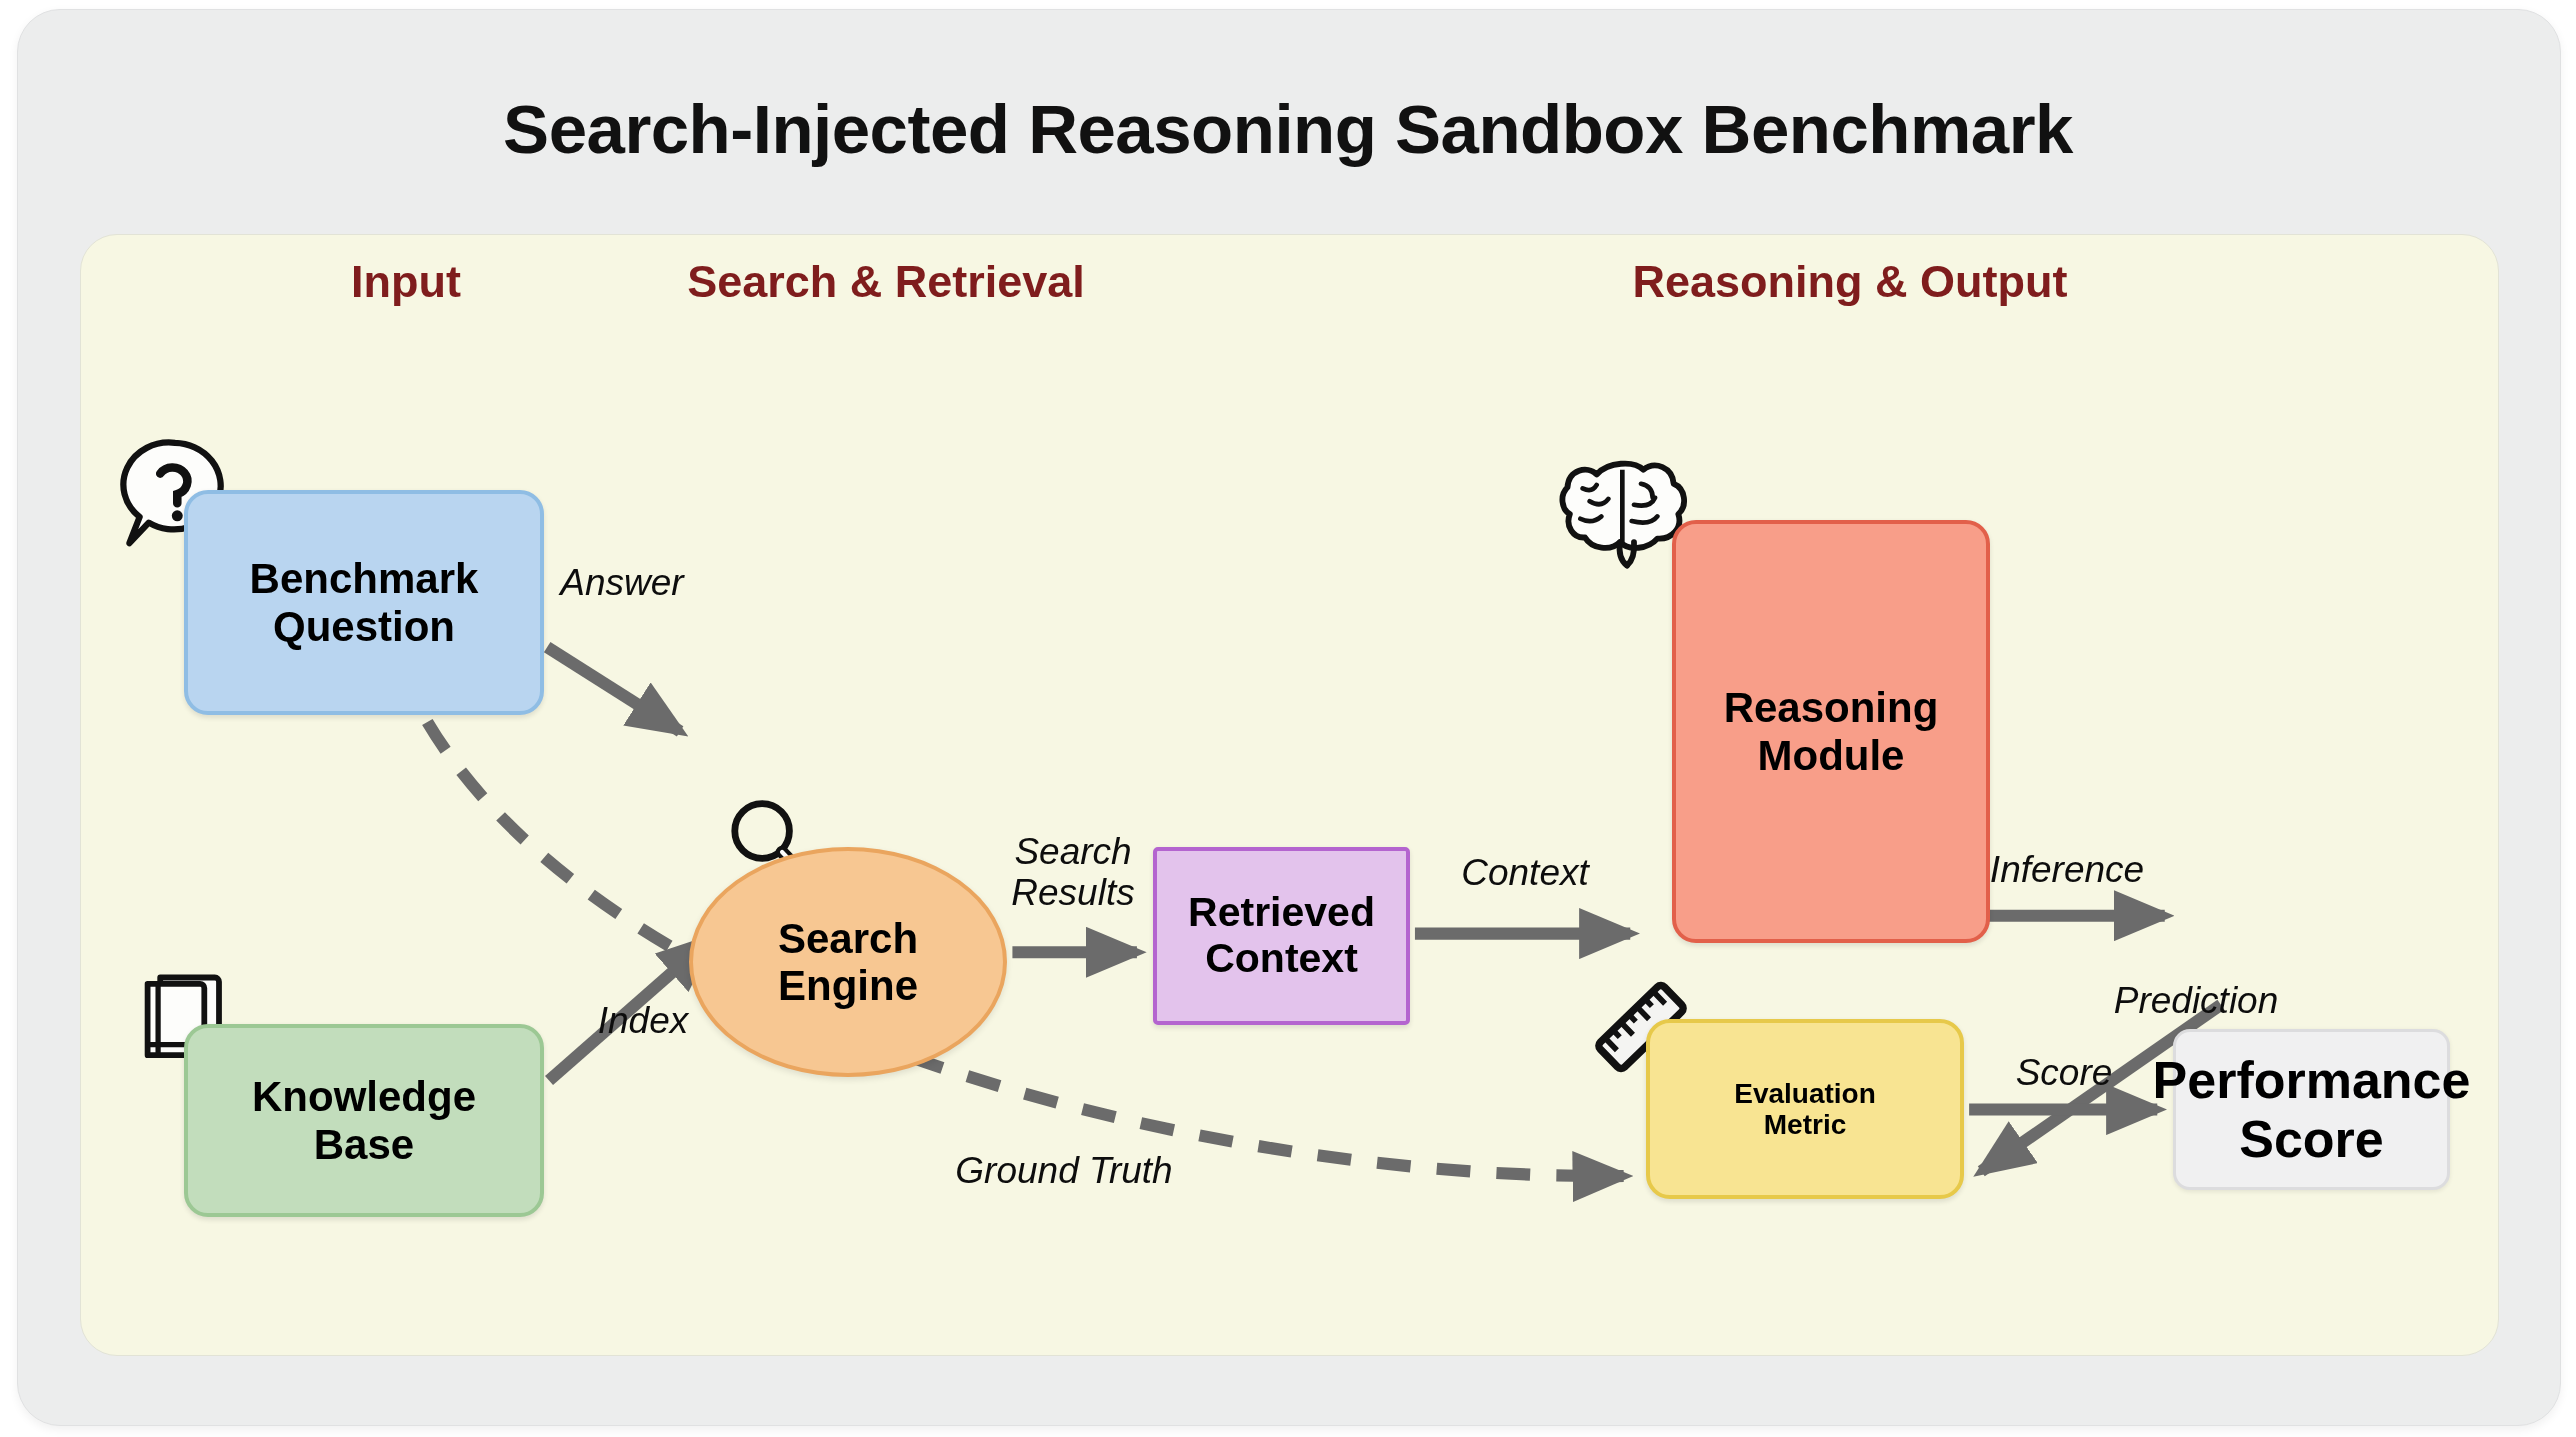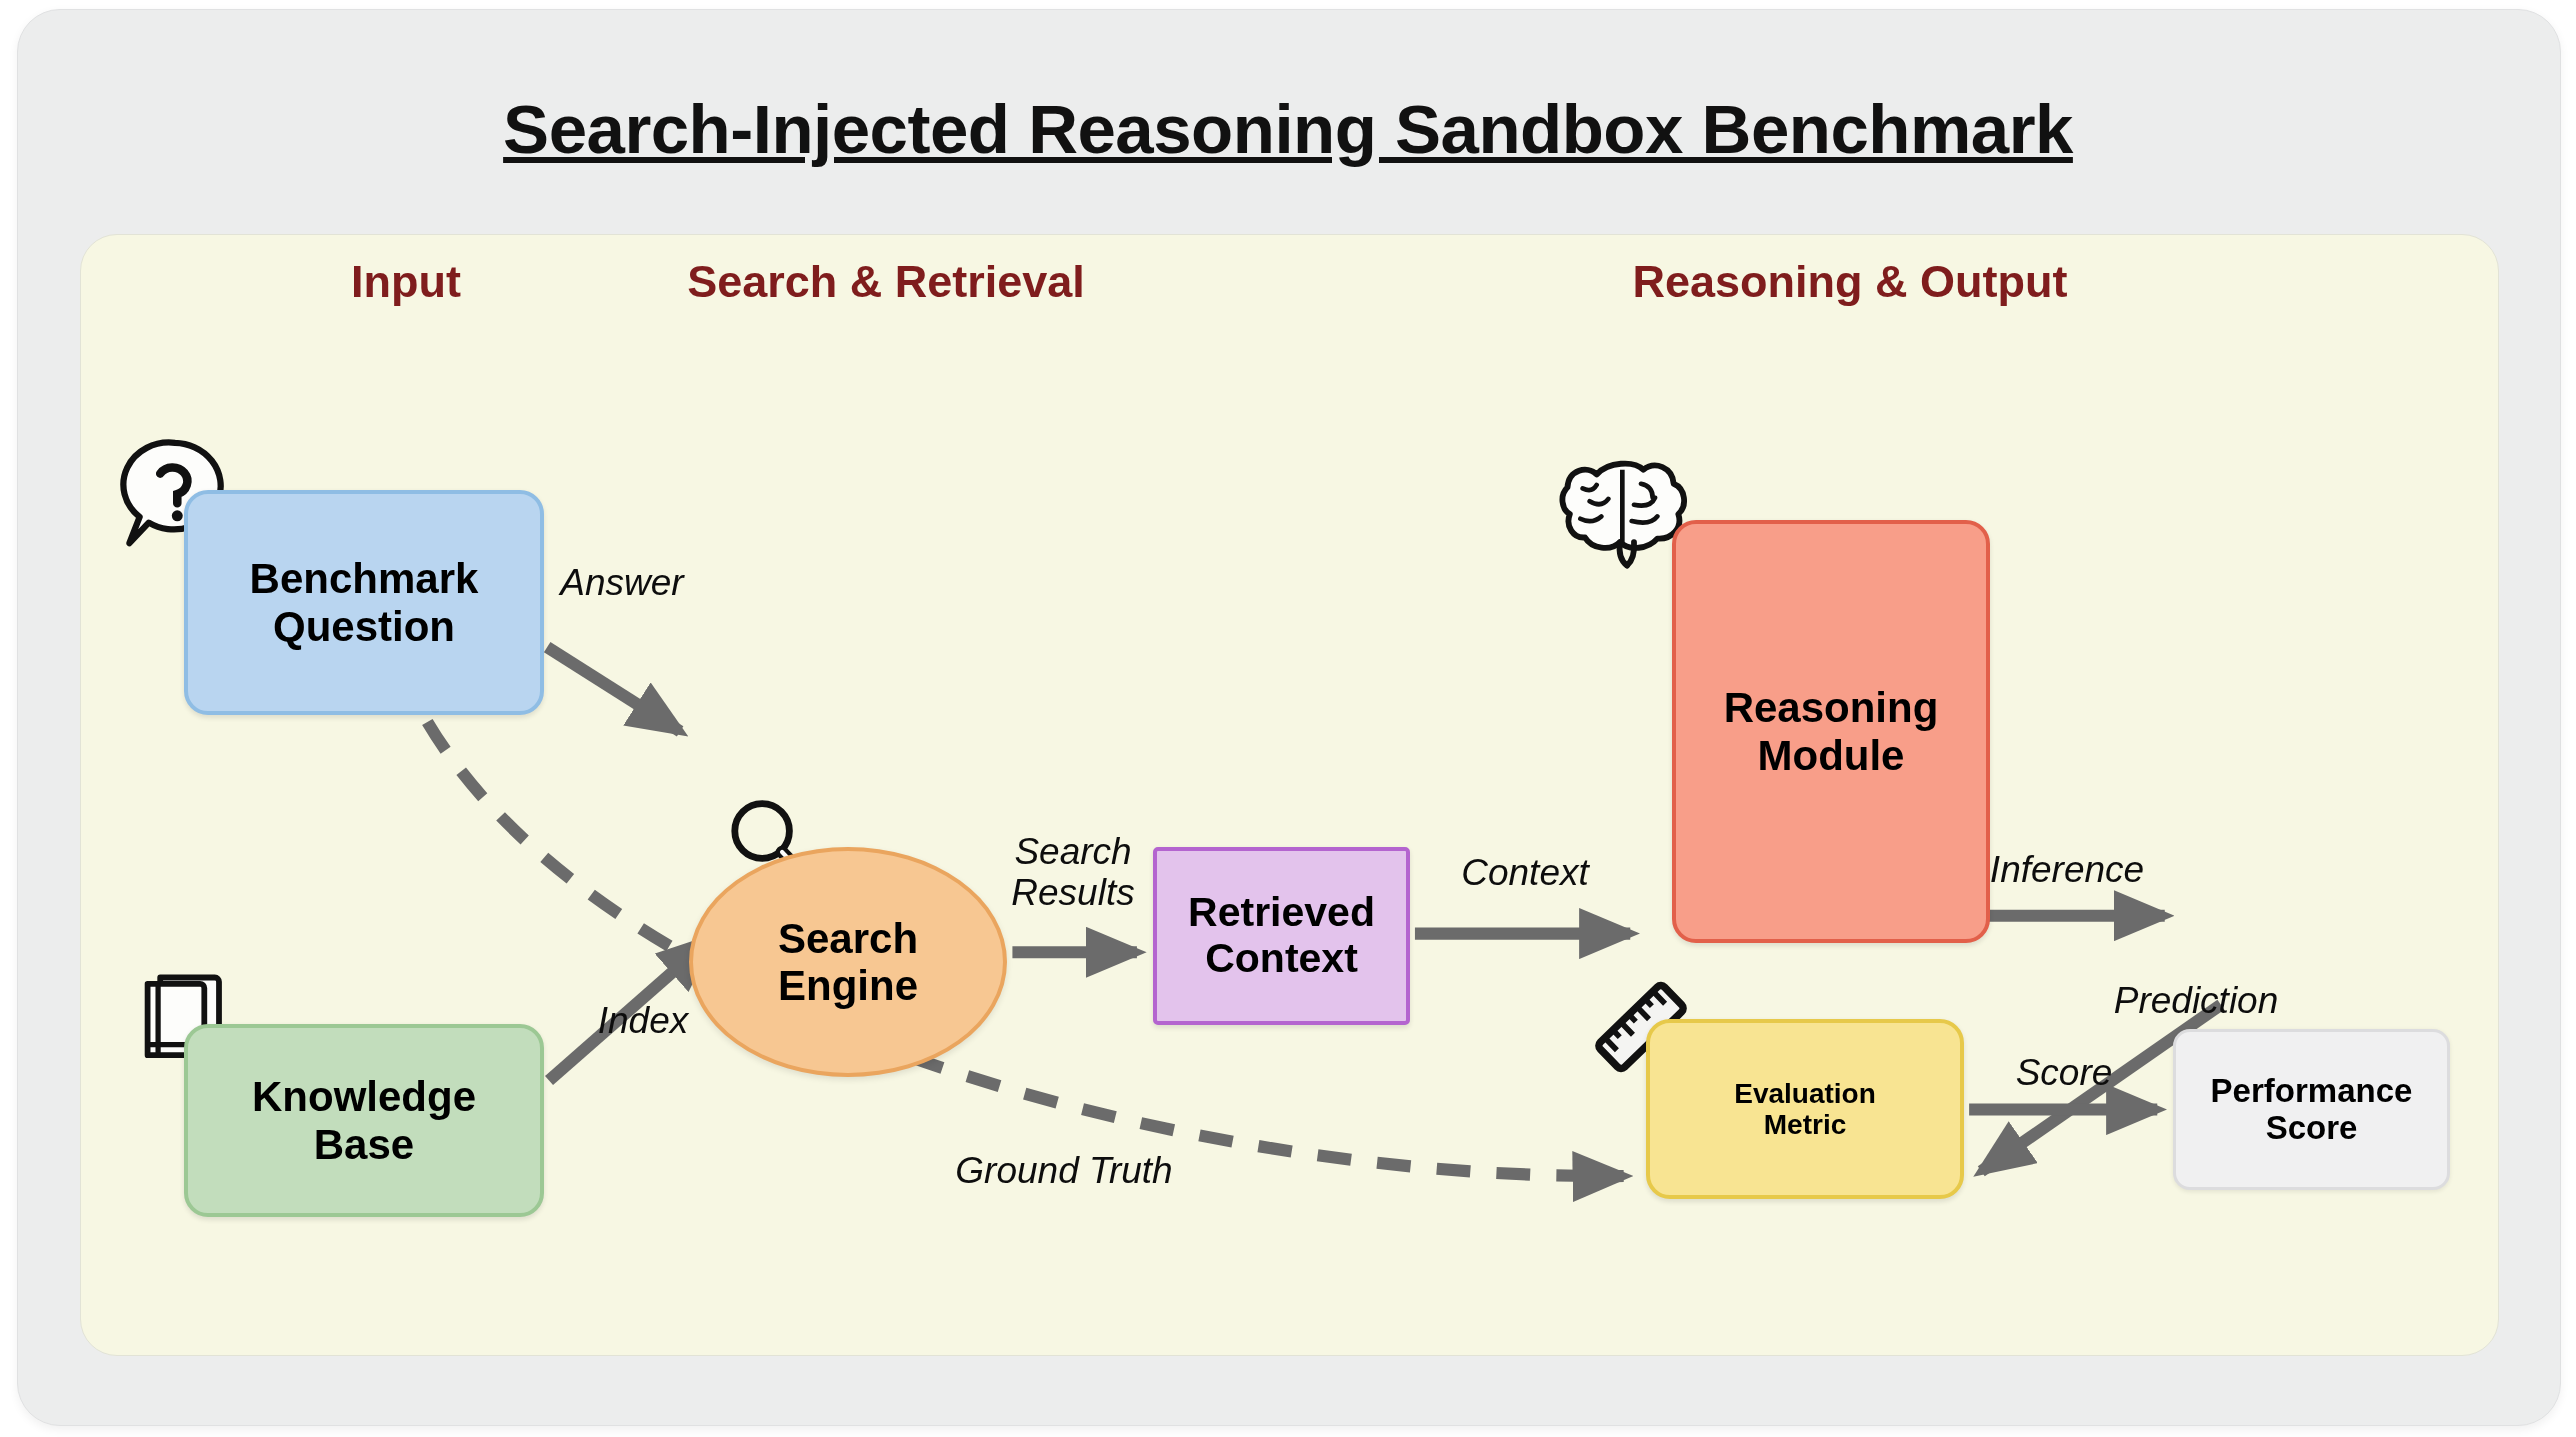--- a/index.html
+++ b/index.html
@@ -36,21 +36,20 @@
   .diagram-title {
     position: absolute;
     left: 0;
     top: 90px;
     width: 2576px;
     text-align: center;
     font-size: 69px;
     font-weight: bold;
     color: #111111;
     letter-spacing: -0.5px;
-    text-decoration: underline;
   }
 
   
   .inner-panel {
     position: absolute;
     left: 80px;
     top: 234px;
     width: 2417px;
     height: 1120px;
     background: #f7f7e3;
@@ -134,21 +133,21 @@
   }
   .n-evaluation-metric {
     left: 1565px; top: 784px; width: 318px; height: 180px;
     background: #f8e492; border: 4.7px solid #e7c94a;
     border-radius: 24px; font-size: 28px;
     box-shadow: 0 2.8px 5.6px rgba(0,0,0,0.10);
   }
   .n-performance-score {
     left: 2092px; top: 794px; width: 277px; height: 161px;
     background: #f0f0f1; border: 3.7px solid #dcdcde;
-    border-radius: 17px; font-size: 33px;
+    border-radius: 17px; font-size: 52px;
     box-shadow: 0 1.9px 4.7px rgba(0,0,0,0.08);
   }
 
   
   .edge-label {
     position: absolute;
     font-size: 37px;
     font-style: italic;
     color: #0d0d0d;
     white-space: nowrap;

